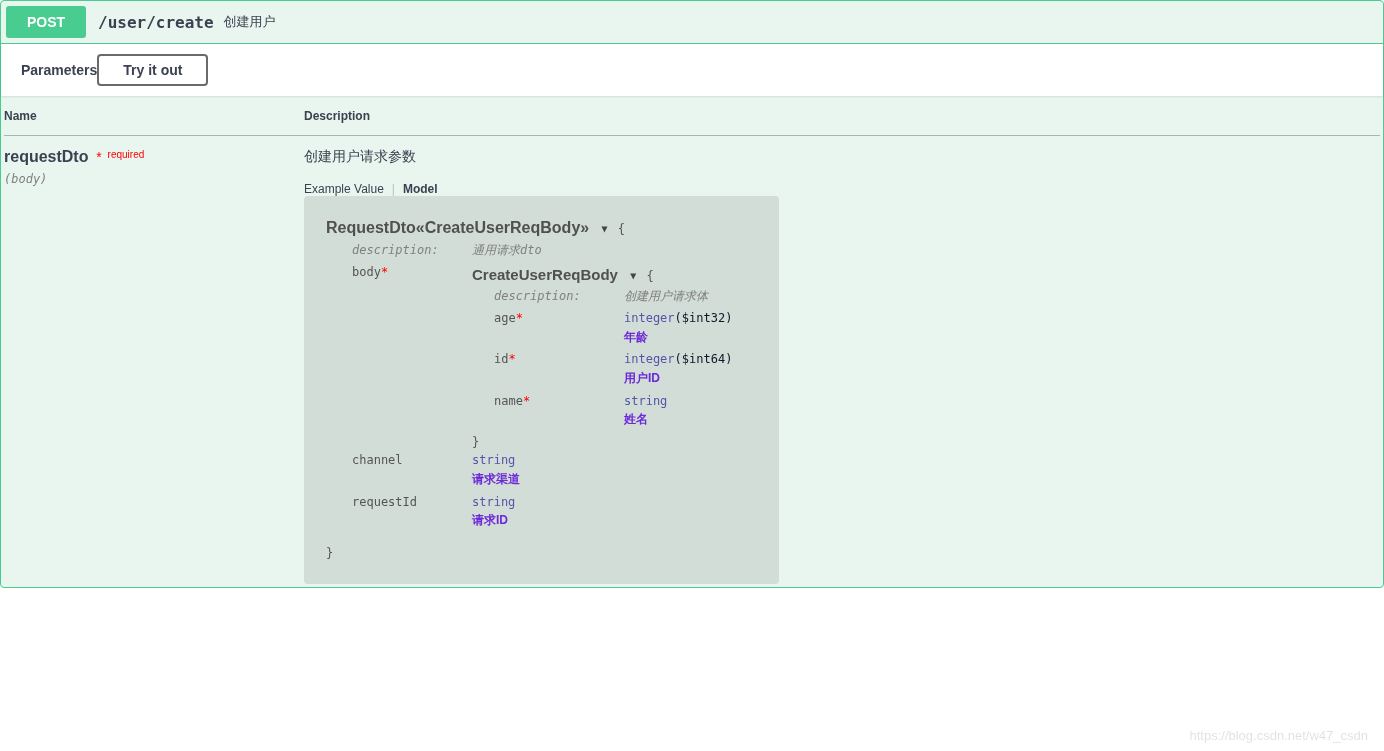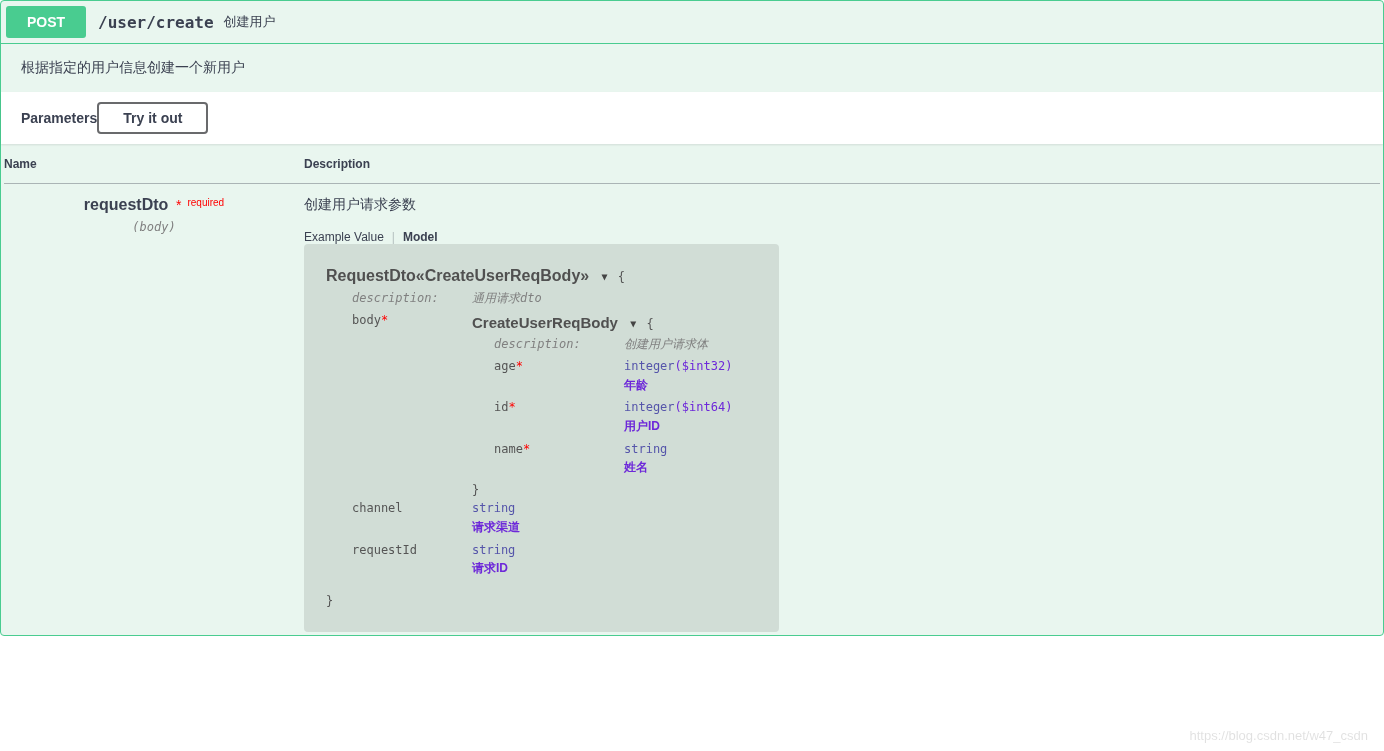--- a/index.html
+++ b/index.html
@@ -87,21 +87,21 @@
     font-size: 12px;
     font-weight: 700;
     padding: 10px 0 12px 0;
     border-bottom: 1px solid rgba(59,65,81,.2);
     color: #3b4151;
   }
   table.params td {
     padding: 12px 0 0 0;
     vertical-align: top;
   }
-  .col-name { width: 300px; text-align: center; }
+  .col-name { width: 300px; }
   .param-name {
     font-weight: 700;
     font-size: 16px;
     color: #3b4151;
   }
   .star { color: #ff0000; }
   .required-label {
     color: #ff0000;
     font-size: 10px;
     position: relative;
@@ -162,21 +162,21 @@
     transform: translateY(-1px);
   }
   .brace { color:#555; }
   .indent1 { padding-left: 26px; }
   .row { display:flex; }
   .k { width: 120px; flex:none; color:#555; }
   .k-italic { font-style: italic; color:#808080; }
   .v-italic { font-style: italic; color:#808080; }
   .req { color:#ff0000; }
   .ptype { color:#5555aa; }
-  .pfmt  { color:#6d28d9; }
+  .pfmt  { color:#0f172a; }
   .pdesc { color:#6d28d9; font-family: -apple-system, BlinkMacSystemFont, "Segoe UI", Helvetica, Arial, sans-serif; font-weight:600; font-size:12px; }
   .nested-col { flex:1; }
   .nested-title {
     font-family: -apple-system, BlinkMacSystemFont, "Segoe UI", Helvetica, Arial, sans-serif;
     font-size: 15px;
     font-weight: 600;
     color: #505050;
   }
   .nested-body .row .k { width: 130px; }
   .nested-body { padding-left: 22px; }
@@ -195,21 +195,20 @@
 <body>
 
 <div class="opblock">
 
   <div class="opblock-summary">
     <span class="method-badge">POST</span>
     <span class="path">/user/create</span>
     <span class="summary-text">创建用户</span>
   </div>
 
-  <div class="opblock-desc">根据指定的用户信息创建一个新用户</div>
 
   <div class="section-header">
     <h4>Parameters</h4>
     <button class="try-btn">Try it out</button>
   </div>
 
   <div class="params-body">
     <table class="params">
       <thead>
         <tr>

